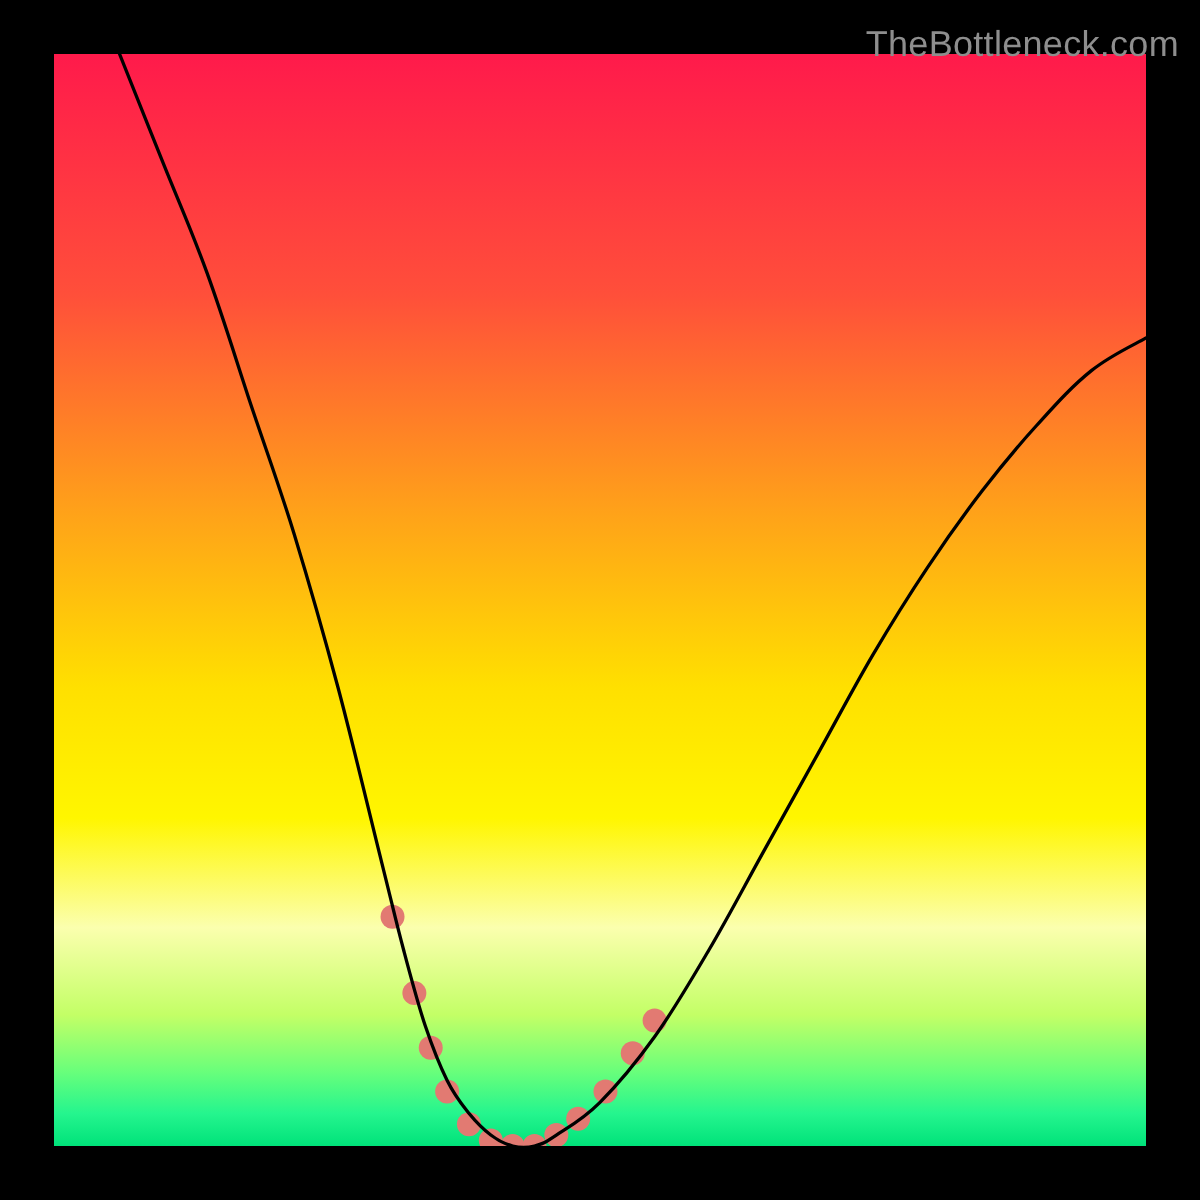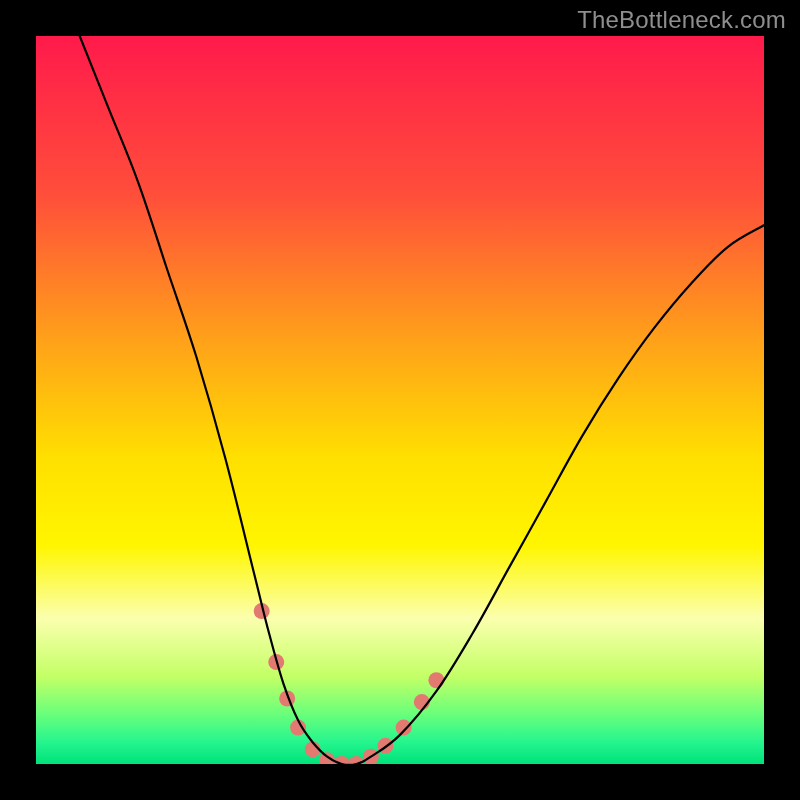--- a/index.html
+++ b/index.html
@@ -30,21 +30,21 @@
     inset: 0;
   }
   .curve-svg {
     position: absolute;
     inset: 0;
     width: 100%;
     height: 100%;
   }
   .watermark {
     position: absolute;
-    top: 6px;
+    top: 16px;
     right: 14px;
     color: #8e8e8e;
     font-size: 24px;
     letter-spacing: 0.2px;
     font-family: Arial, sans-serif;
     pointer-events: none;
   }
 </style>
 </head>
 <body>

